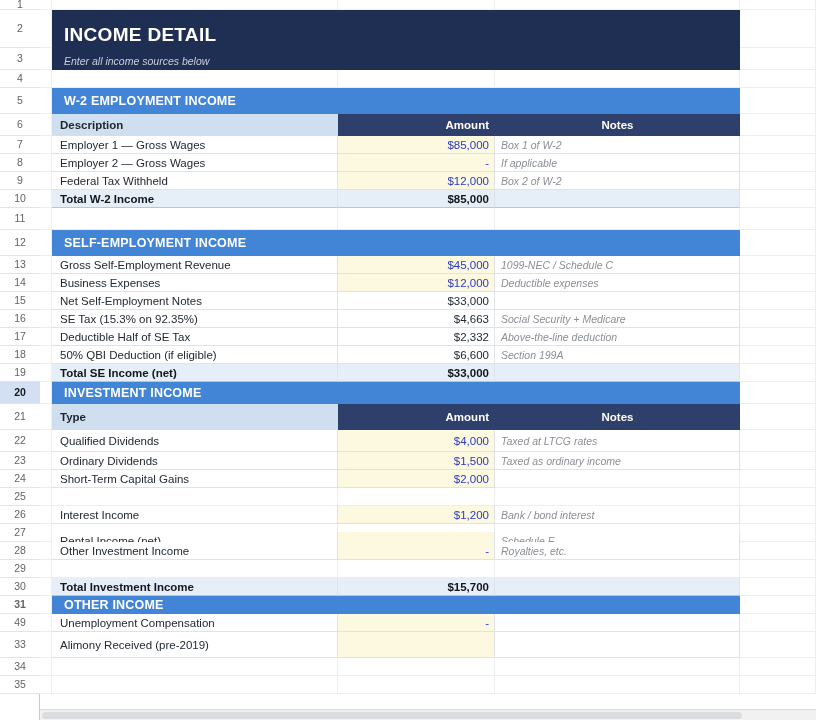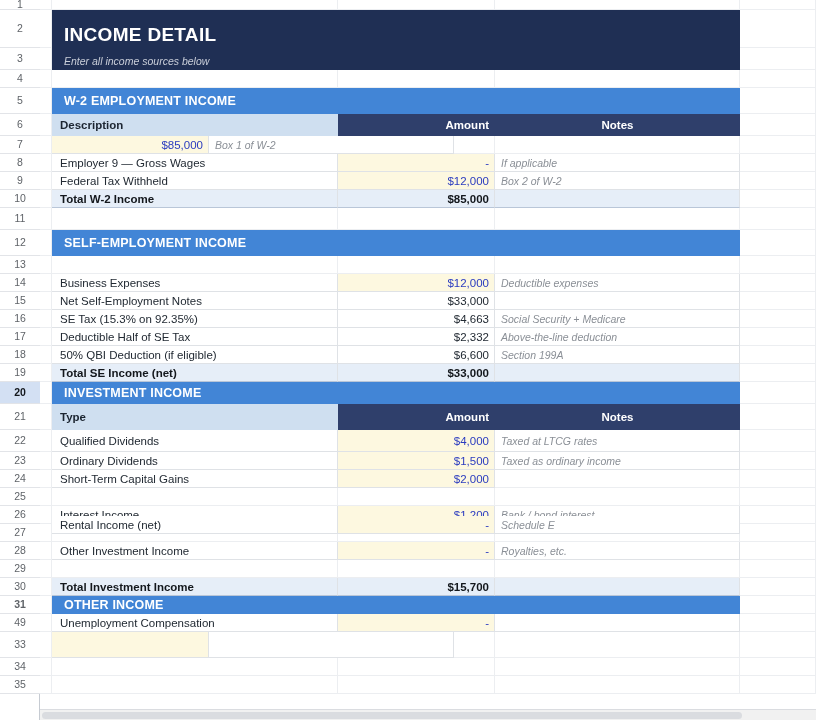--- a/index.html
+++ b/index.html
@@ -484,39 +484,45 @@
         <div class="title-main">INCOME DETAIL</div>
         <div class="title-sub">Enter all income sources below</div>
       </div>
       <div class="block sec-banner" style="top: 88px; height: 26px;">W-2 EMPLOYMENT INCOME</div>
       <div class="block hdr-row" style="top: 114px; height: 22px;">
         <div class="hdr-desc cdesc">Description</div>
         <div class="hdr-amt camt">Amount</div>
         <div class="hdr-notes cnotes">Notes</div>
       </div>
       <div class="block drow" style="top: 136px; height: 18px;">
+        <div class="c-label cdesc">Employer 1 — Gross Wages</div>
         <div class="c-amt input camt">$85,000</div>
         <div class="c-notes cnotes">Box 1 of W-2</div>
       </div>
       <div class="block drow" style="top: 154px; height: 18px;">
-        <div class="c-label cdesc">Employer 9 — Gross Wages</div>
+        <div class="c-label cdesc">Employer 2 — Gross Wages</div>
         <div class="c-amt input camt">-</div>
         <div class="c-notes cnotes">If applicable</div>
       </div>
       <div class="block drow" style="top: 172px; height: 18px;">
         <div class="c-label cdesc">Federal Tax Withheld</div>
         <div class="c-amt input camt">$12,000</div>
         <div class="c-notes cnotes">Box 2 of W-2</div>
       </div>
       <div class="block trow" style="top: 190px; height: 18px;">
         <div class="c-label cdesc">Total W-2 Income</div>
         <div class="c-amt camt">$85,000</div>
         <div class="c-notes cnotes"></div>
       </div>
       <div class="block sec-banner" style="top: 230px; height: 26px;">SELF-EMPLOYMENT INCOME</div>
+      <div class="block drow" style="top: 256px; height: 18px;">
+        <div class="c-label cdesc">Gross Self-Employment Revenue</div>
+        <div class="c-amt input camt">$45,000</div>
+        <div class="c-notes cnotes">1099-NEC / Schedule C</div>
+      </div>
       <div class="block drow" style="top: 274px; height: 18px;">
         <div class="c-label cdesc">Business Expenses</div>
         <div class="c-amt input camt">$12,000</div>
         <div class="c-notes cnotes">Deductible expenses</div>
       </div>
       <div class="block drow" style="top: 292px; height: 18px;">
         <div class="c-label cdesc">Net Self-Employment Notes</div>
         <div class="c-amt camt">$33,000</div>
         <div class="c-notes cnotes"></div>
       </div>
@@ -558,21 +564,21 @@
       </div>
       <div class="block drow" style="top: 470px; height: 18px;">
         <div class="c-label cdesc">Short-Term Capital Gains</div>
         <div class="c-amt input camt">$2,000</div>
       </div>
       <div class="block drow" style="top: 506px; height: 18px;">
         <div class="c-label cdesc">Interest Income</div>
         <div class="c-amt input camt">$1,200</div>
         <div class="c-notes cnotes">Bank / bond interest</div>
       </div>
-      <div class="block drow" style="top: 516px; height: 18px;">
+      <div class="block drow" style="top: 532px; height: 18px;">
         <div class="c-label cdesc">Rental Income (net)</div>
         <div class="c-amt input camt">-</div>
         <div class="c-notes cnotes">Schedule E</div>
       </div>
       <div class="block drow" style="top: 542px; height: 18px;">
         <div class="c-label cdesc">Other Investment Income</div>
         <div class="c-amt input camt">-</div>
         <div class="c-notes cnotes">Royalties, etc.</div>
       </div>
       <div class="block trow" style="top: 578px; height: 18px;">
@@ -580,20 +586,21 @@
         <div class="c-amt camt">$15,700</div>
         <div class="c-notes cnotes"></div>
       </div>
       <div class="block sec-banner" style="top: 596px; height: 18px;">OTHER INCOME</div>
       <div class="block drow" style="top: 614px; height: 18px;">
         <div class="c-label cdesc">Unemployment Compensation</div>
         <div class="c-amt input camt">-</div>
         <div class="c-notes cnotes"></div>
       </div>
       <div class="block drow" style="top: 632px; height: 26px;">
+        <div class="c-label cdesc">Alimony Received (pre-2019)</div>
         <div class="c-amt input camt"></div>
         <div class="c-notes cnotes"></div>
       </div>
     </div>
 
   <div class="bottom-scroll">
     <div class="thumb"></div>
   </div>
 </div>
 

